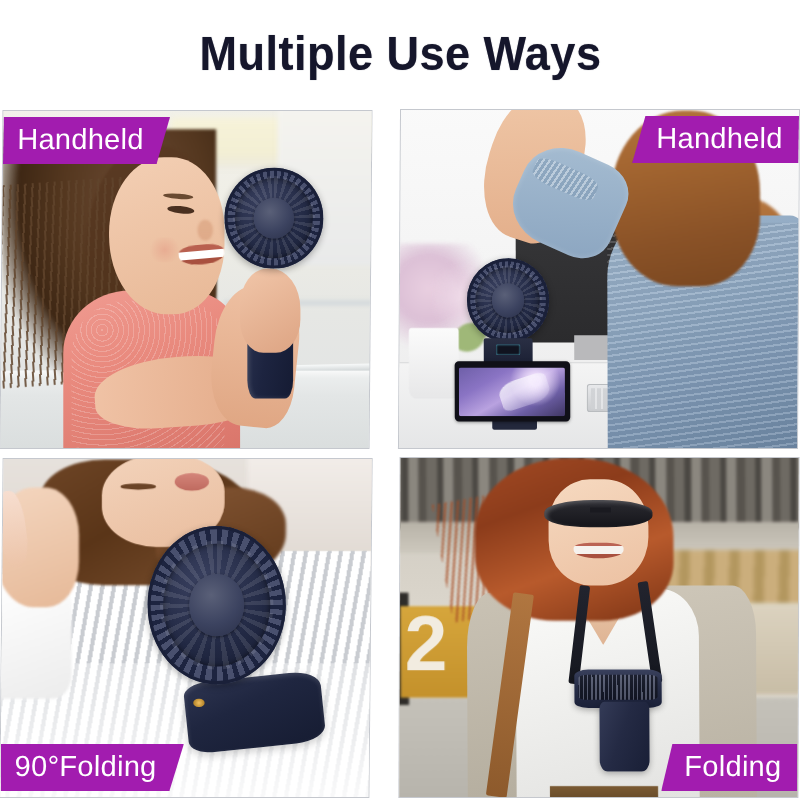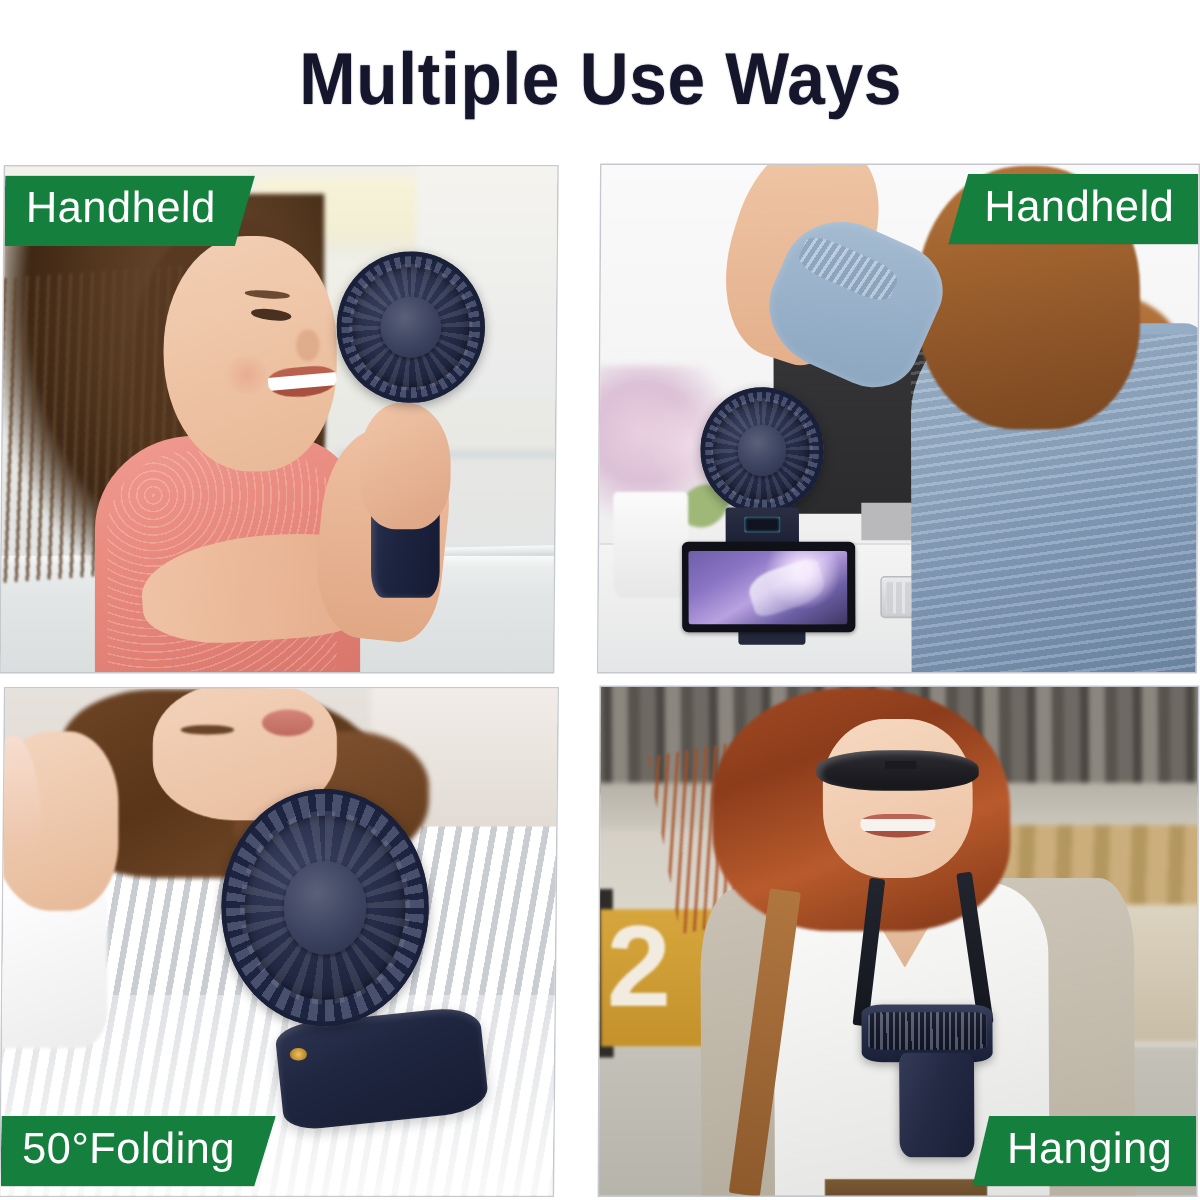--- a/index.html
+++ b/index.html
@@ -46,21 +46,21 @@
   
   .p-tl{ left:2px;  top:3px;   width:368px; height:337px; transform:skewX(-0.5deg); }
   .p-tr{ left:400px;top:2px;   width:398px; height:338px; transform:skewX(-0.35deg);}
   .p-bl{ left:2px;  top:351px; width:368px; height:338px; transform:skewX(-0.55deg);}
   .p-br{ left:400px;top:350px; width:398px; height:339px; transform:skewX(-0.2deg); }
   .panel .inner{position:absolute;inset:0;transform:skewX(0.5deg) scale(1.04);}
 
   
   .badge{
     position:absolute;
-    background:#15803d;
+    background:#a21caf;
     color:#ffffff;
     font-size:29px;
     line-height:1;
     padding:8px 16px 10px 14px;
     white-space:nowrap;
     z-index:9;
     font-family:"Liberation Sans","DejaVu Sans",sans-serif;
     letter-spacing:0.3px;
     box-shadow:0 1px 3px rgba(0,0,0,.25);
   }
@@ -438,21 +438,21 @@
         <div class="hand3f"></div>
         <div class="battery3"></div>
         <div class="battLed"></div>
         <div class="fan3">
           <div class="fanhead" style="inset:0">
             <div class="fanblur"></div>
           </div>
         </div>
       </div>
     </div>
-    <div class="badge badge-bl">50°Folding</div>
+    <div class="badge badge-bl">90°Folding</div>
   </div>
 
   <div class="panel p-br">
     <div class="inner">
       <div class="photo s4">
         <div class="shelfTop"></div>
         <div class="shelfBand"></div>
         <div class="shelfMid"></div>
         <div class="shelfLow"></div>
         <div class="floor"></div>
@@ -472,16 +472,16 @@
         <div class="sgBridge"></div>
         <div class="smile4"></div>
         <div class="bagstrap"></div>
         <div class="strapL"></div>
         <div class="strapR"></div>
         <div class="neckfan"></div>
         <div class="neckfanGrille"></div>
         <div class="neckbody"></div>
       </div>
     </div>
-    <div class="badge badge-br">Hanging</div>
+    <div class="badge badge-br">Folding</div>
   </div>
 
 </div>
 
 </body></html>

